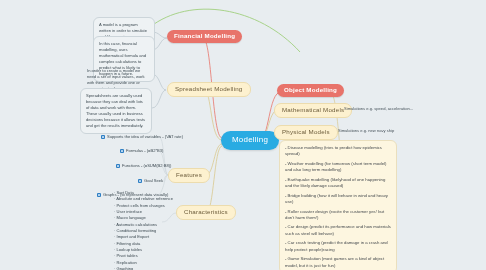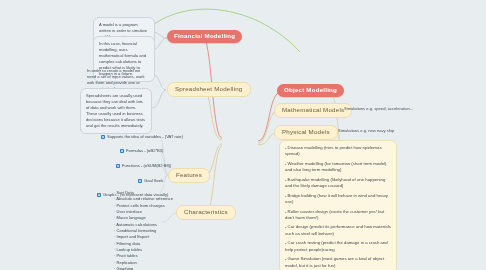--- a/index.html
+++ b/index.html
@@ -128,20 +128,23 @@
     <path d="M168 175 C164 175 164 182 164 182" stroke="#cbd3d8" stroke-width="0.6" fill="none"></path>
     <path d="M168 175 C164 175 164 196 156 196" stroke="#cbd3d8" stroke-width="0.6" fill="none"></path>
 
     <path d="M176 213 C170 213 170 222 162 222" stroke="#cbd3d8" stroke-width="0.6" fill="none"></path>
 
     <path d="M330 92 C340 92 340 200 348 200" stroke="#d9c98f" stroke-width="0.7" fill="none"></path>
     <path d="M325 110 C334 110 334 108 340 108" stroke="#d9c98f" stroke-width="0.7" fill="none"></path>
     <path d="M322 132 C330 132 330 131 336 131" stroke="#d9c98f" stroke-width="0.7" fill="none"></path>
   </svg>
 
+  <div class="node pill central" style="left:221px;top:131px;">
+    <span>Modelling</span>
+  </div>
 
   <div class="node pill red" style="left:167px;top:30px;">
     <span>Financial Modelling</span>
   </div>
 
   <div class="node card" style="left:93px;top:17px;width:62px;">
     <p>A model is a program written in order to simulate real life experiences.</p>
   </div>
 
   <div class="node card" style="left:93px;top:36px;width:62px;">

